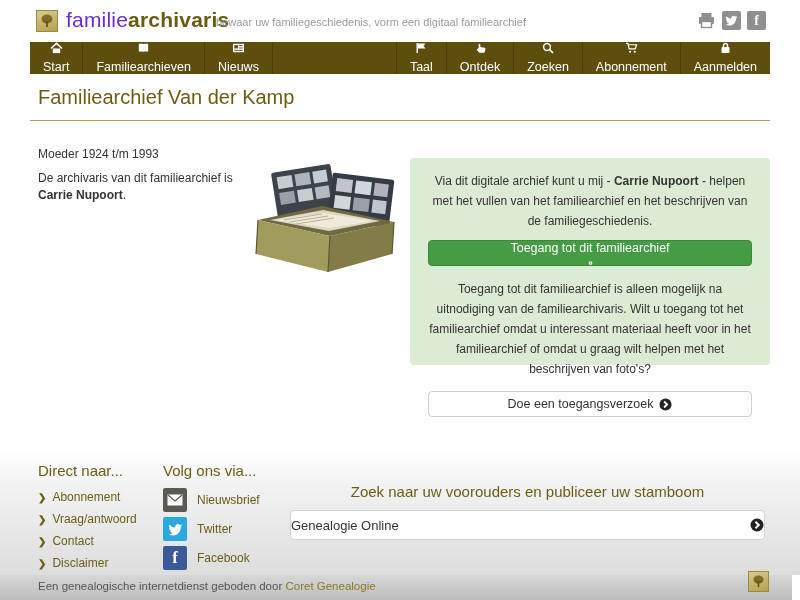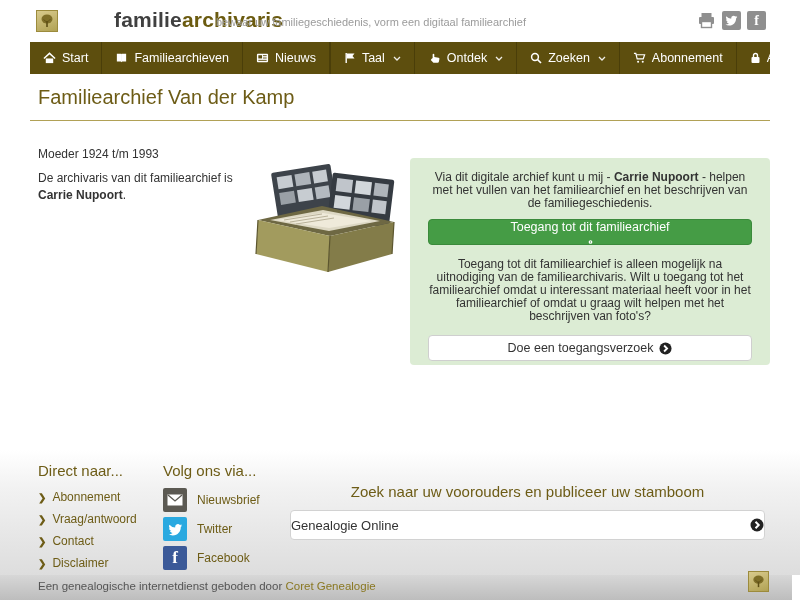--- a/index.html
+++ b/index.html
@@ -5,51 +5,51 @@
   * { margin:0; padding:0; box-sizing:border-box; }
   body { font-family:"Liberation Sans", sans-serif; background:#fff; }
   .page { position:relative; width:800px; height:600px; background:#fff; overflow:hidden; }
 
   
   .header { position:absolute; top:0; left:0; width:800px; height:42px; background:#fff; }
   .logo-box { position:absolute; left:36px; top:10px; width:22px; height:22px;
               background:linear-gradient(160deg,#d8ca8c,#b1a254); border:1px solid #9c8b3c; }
   .logo-box svg { display:block; margin:2px auto 0; }
   .brand { position:absolute; left:66px; top:8px; font-size:21px; letter-spacing:.2px; }
-  .brand .pre { color:#404040; font-weight:700;margin-left:48px; }
+  .brand .pre { color:#6d28d9; font-weight:400; }
   .brand .suf { color:#6b5b10; font-weight:700; }
   .tagline { position:absolute; left:216px; top:16px; font-size:11px; color:#9b9b9b; }
   .hdr-icons { position:absolute; right:34px; top:11px; display:flex; gap:6px; align-items:center; }
   .sq { width:19px; height:19px; background:#8f8f8f; border-radius:2px; display:flex; align-items:center; justify-content:center; }
   .sq.fb-sq span { color:#fff; font-weight:700; font-size:14px; font-family:"Liberation Serif", serif; }
 
   
   .navbar { position:absolute; top:42px; left:30px; width:740px; height:32px;
             background:#5d4e0e; display:flex; }
   .nav-group { display:flex; height:100%; }
   .nav-right { margin-left:auto; }
   .nav-item { display:flex; align-items:center; gap:6px; padding:0 13px; color:#fff;
-              font-size:12.5px; border-right:1px solid #4a3e09; cursor:pointer; white-space:nowrap; }
+              font-size:12.5px; border-right:1px solid #4a3e09; cursor:pointer; white-space:nowrap;flex-direction:column; }
   .nav-right .nav-item { border-right:none; border-left:1px solid #4a3e09; }
   .nav-item svg { flex:0 0 auto; }
   .chev { margin-left:2px; opacity:.9; }
 
   
   .page-title { position:absolute; left:38px; top:86px; font-size:20px; color:#6d5c16; font-weight:400; }
   .title-rule { position:absolute; left:30px; top:120px; width:740px; border-top:1px solid #b1a156; }
 
   .subtitle { position:absolute; left:38px; top:147px; font-size:12px; color:#333; }
   .archivist { position:absolute; left:38px; top:170px; width:212px; font-size:12px; line-height:17px; color:#333; }
   .archivist b { font-weight:700; }
 
   .photo { position:absolute; left:250px; top:158px; width:156px; height:122px; }
 
   .panel { position:absolute; left:410px; top:158px; width:360px; height:207px;
            background:#dcecd4; border-radius:4px; padding:13px 18px 15px; }
-  .panel p { font-size:12px; line-height:13px; text-align:center; color:#333; }
+  .panel p { font-size:12px; line-height:20px; text-align:center; color:#333; }
   .panel p b { font-weight:700; }
   .btn { display:flex; align-items:center; justify-content:center; gap:6px; width:100%;
          height:26px; border-radius:4px; font-size:12.5px; cursor:pointer; }
   .btn-green { margin:9px 0 13px; background:#459c45; border:1px solid #3b8a3b; color:#fff;flex-direction:column; }
   .btn-white { margin-top:12px; background:#fff; border:1px solid #cfcfcf; color:#333; }
 
   
   .footer { position:absolute; top:450px; left:0; width:800px; height:125px;
             background:linear-gradient(#ffffff 0%, #f2f2f2 30%, #dddddd 100%); }
   .f-head { position:absolute; font-size:15px; color:#6d5c16; }

